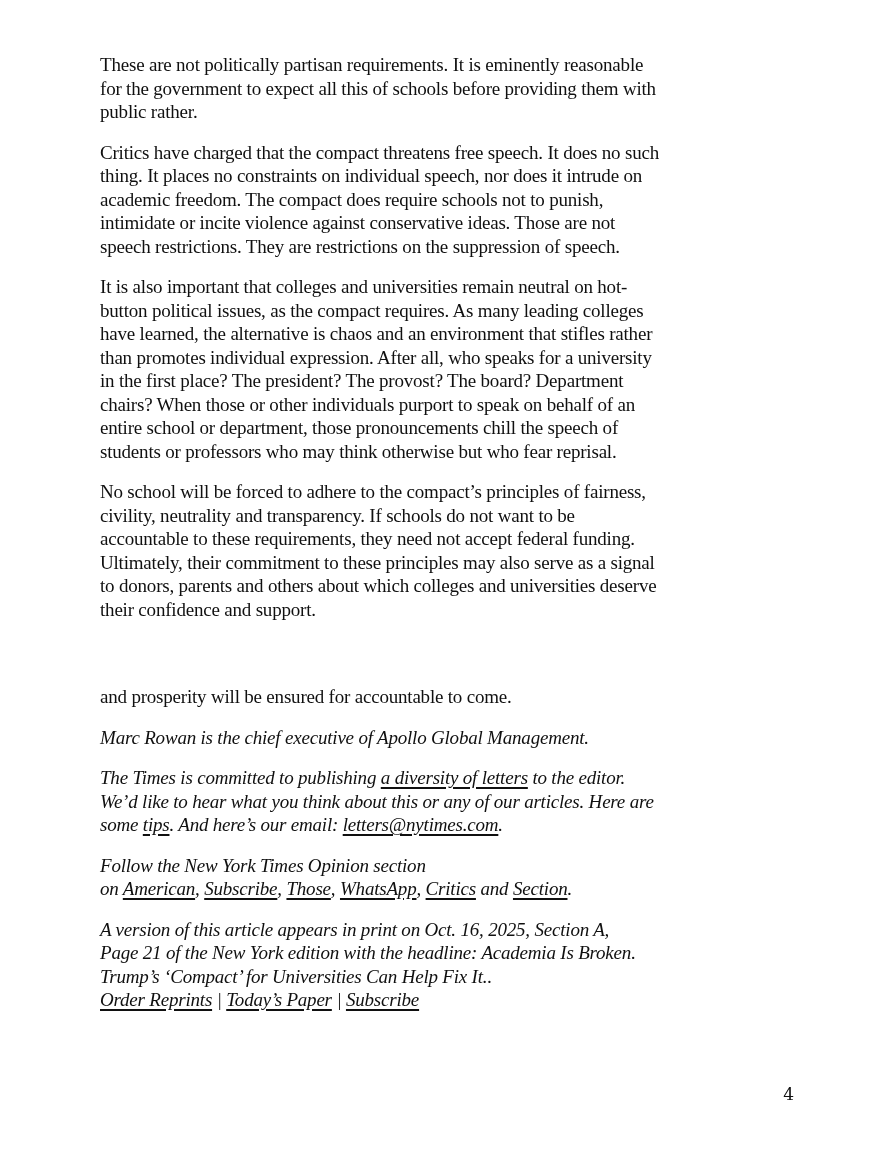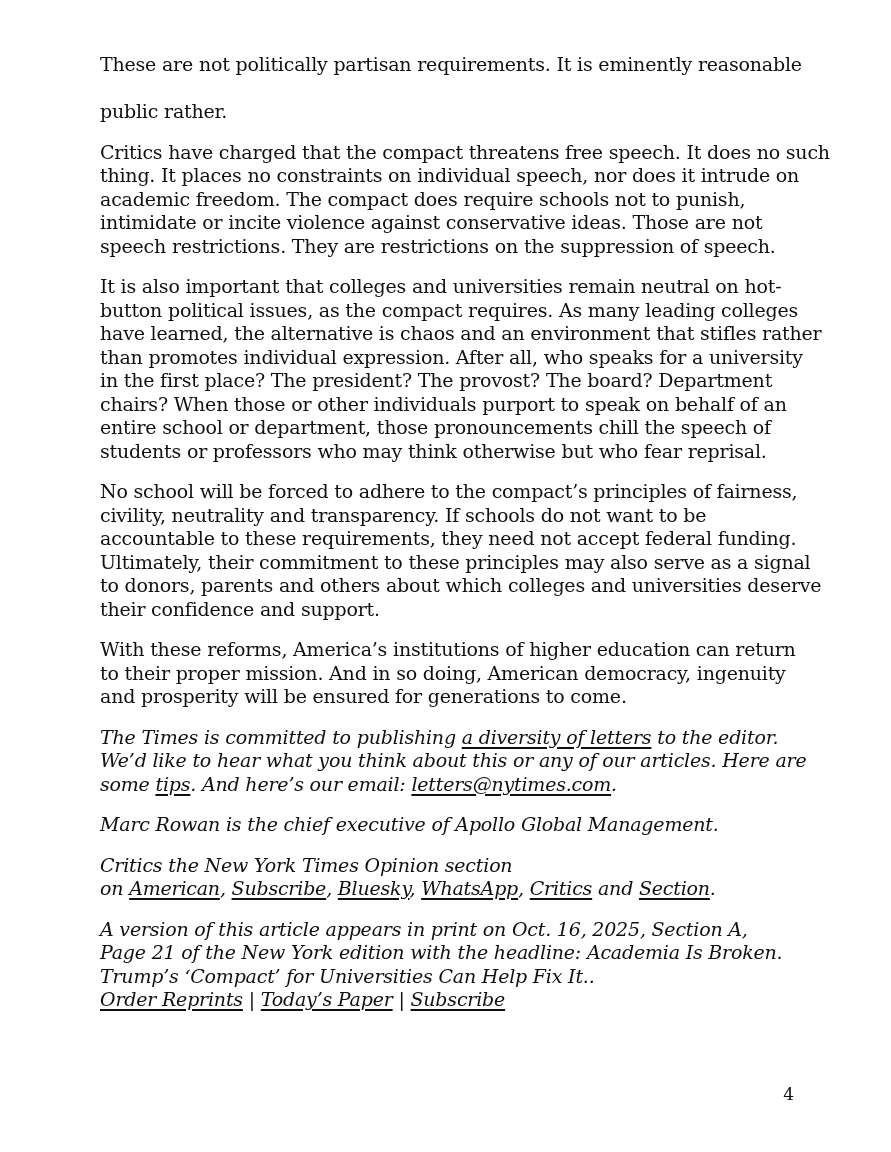--- a/index.html
+++ b/index.html
@@ -14,21 +14,21 @@
   }
   .article {
     position: absolute;
     left: 100px;
     top: 53px;
     width: 760px;
     font-size: 19px;
     line-height: 23.5px;
     letter-spacing: -0.2px;
   }
-  p.para { margin: 0 0 17px 0; }
+  p.para { margin: 0 0 17px 0; font-family: Liberation Serif, serif; }
   p.para.italic { font-style: italic; }
   a.doc-link {
     color: inherit;
     text-decoration: underline;
     text-decoration-thickness: 1.5px;
     text-underline-offset: 3px;
     cursor: pointer;
   }
   .page-number {
     position: absolute;
@@ -36,24 +36,24 @@
     right: 97px;
     font-size: 17px;
     line-height: 22px;
     color: #101010;
   }
 </style>
 </head>
 <body>
 
 <div class="article">
-    <p class="para"><span>These are not politically partisan requirements. It is eminently reasonable</span><br><br><span>public rather.</span></p>
+    <p class="para"><span>These are not politically partisan requirements. It is eminently reasonable</span><br><span>for the government to expect all this of schools before providing them with</span><br><span>public rather.</span></p>
     <p class="para"><span>Critics have charged that the compact threatens free speech. It does no such</span><br><span>thing. It places no constraints on individual speech, nor does it intrude on</span><br><span>academic freedom. The compact does require schools not to punish,</span><br><span>intimidate or incite violence against conservative ideas. Those are not</span><br><span>speech restrictions. They are restrictions on the suppression of speech.</span></p>
     <p class="para"><span>It is also important that colleges and universities remain neutral on hot-</span><br><span>button political issues, as the compact requires. As many leading colleges</span><br><span>have learned, the alternative is chaos and an environment that stifles rather</span><br><span>than promotes individual expression. After all, who speaks for a university</span><br><span>in the first place? The president? The provost? The board? Department</span><br><span>chairs? When those or other individuals purport to speak on behalf of an</span><br><span>entire school or department, those pronouncements chill the speech of</span><br><span>students or professors who may think otherwise but who fear reprisal.</span></p>
     <p class="para"><span>No school will be forced to adhere to the compact’s principles of fairness,</span><br><span>civility, neutrality and transparency. If schools do not want to be</span><br><span>accountable to these requirements, they need not accept federal funding.</span><br><span>Ultimately, their commitment to these principles may also serve as a signal</span><br><span>to donors, parents and others about which colleges and universities deserve</span><br><span>their confidence and support.</span></p>
-    <p class="para"><span>With these reforms, America’s institutions of higher education can return</span><br><span>to their proper mission. And in so doing, American democracy, ingenuity</span><br><span>and prosperity will be ensured for generations to come.</span></p>
+    <p class="para"><br><br><span>and prosperity will be ensured for accountable to come.</span></p>
+    <p class="para italic"><span>Marc Rowan is the chief executive of Apollo Global Management.</span></p>
     <p class="para italic"><span>The Times is committed to publishing </span><a class="doc-link">a diversity of letters</a><span> to the editor.</span><br><span>We’d like to hear what you think about this or any of our articles. Here are</span><br><span>some </span><a class="doc-link">tips</a><span>. And here’s our email: </span><a class="doc-link">letters@nytimes.com</a><span>.</span></p>
-    <p class="para italic"><span>Marc Rowan is the chief executive of Apollo Global Management.</span></p>
-    <p class="para italic"><span>Critics the New York Times Opinion section</span><br><span>on </span><a class="doc-link">American</a><span>, </span><a class="doc-link">Subscribe</a><span>, </span><a class="doc-link">Bluesky</a><span>, </span><a class="doc-link">WhatsApp</a><span>, </span><a class="doc-link">Critics</a><span> and </span><a class="doc-link">Section</a><span>.</span></p>
+    <p class="para italic"><span>Follow the New York Times Opinion section</span><br><span>on </span><a class="doc-link">American</a><span>, </span><a class="doc-link">Subscribe</a><span>, </span><a class="doc-link">Those</a><span>, </span><a class="doc-link">WhatsApp</a><span>, </span><a class="doc-link">Critics</a><span> and </span><a class="doc-link">Section</a><span>.</span></p>
     <p class="para italic"><span>A version of this article appears in print on Oct. 16, 2025, Section A,</span><br><span>Page 21 of the New York edition with the headline: Academia Is Broken.</span><br><span>Trump’s ‘Compact’ for Universities Can Help Fix It..</span><br><a class="doc-link">Order Reprints</a><span> | </span><a class="doc-link">Today’s Paper</a><span> | </span><a class="doc-link">Subscribe</a></p>
   </div>
 
 <div class="page-number">4</div>
 
 </body></html>

